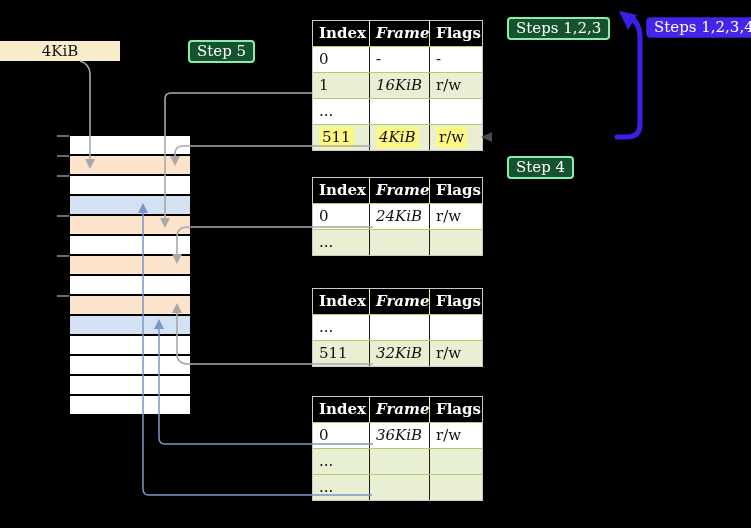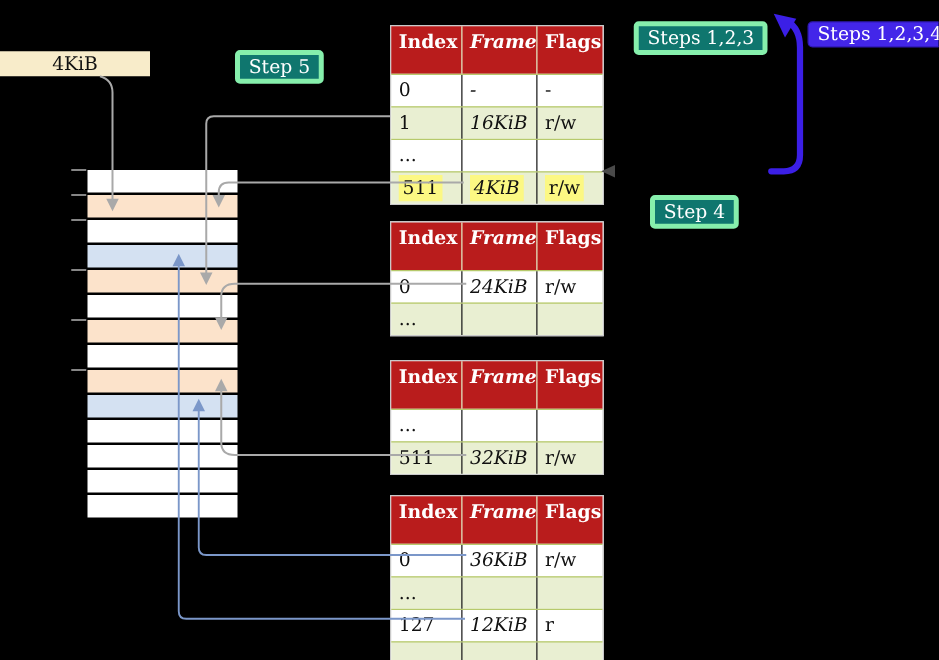--- a/index.html
+++ b/index.html
@@ -7,35 +7,35 @@
           font-family:"DejaVu Serif","Liberation Serif",serif;}
 
   
   .wheat-box{position:absolute;left:0;top:41px;width:120px;height:20px;
              background:#f8ecca;color:#111;text-align:center;
              font-size:15px;line-height:20px;}
 
   
   .badge{position:absolute;height:17px;line-height:17px;padding:1px 7px;
          border-radius:4px;color:#fff;font-size:15px;white-space:nowrap;}
-  .badge.red{background:#0f766e;border:4px solid #86efac;}
+  .badge.red{background:#14532d;border:2px solid #86efac;}
   .badge.blue{background:#4326e9;border:1px solid #3018b5;}
   #step0{left:188px;top:40px;}
   #steps123{left:507px;top:17px;}
   #steps1234{left:646px;top:17px;}
-  #step4{left:520px;top:156px;}
+  #step4{left:507px;top:156px;}
 
   
   .strip{position:absolute;left:70px;top:136px;width:120px;}
   .strip-row{height:18px;margin-bottom:2px;}
 
   
   .ptable{position:absolute;left:312px;width:169px;border:1px solid #c9c9c9;
           background:#fff;font-size:15px;}
-  .thead{display:flex;background:#b91c1c;color:#fff;font-weight:bold;height:38px;line-height:25px;}
+  .thead{display:flex;background:#000000;color:#fff;font-weight:bold;height:25px;line-height:25px;}
   .thead .c{border-right:1px solid #e3ecc4;}
   .thead .c:last-child{border-right:none;}
   .trow{display:flex;height:25px;line-height:25px;border-top:1px solid #b6c96b;color:#111;}
   .trow .c{border-right:1px solid #1d1d1d;}
   .trow .c:last-child{border-right:none;}
   .c{padding-left:6px;box-sizing:border-box;overflow:hidden;}
   .c0{width:57px;}.c1{width:60px;font-style:italic;}.c2{width:52px;}
   .shaded{background:#e9efd2;}
   .hl{background:#fcf883;padding:0 3px;display:inline-block;line-height:21px;margin-top:2px;}
 
@@ -142,25 +142,20 @@
       <div class="trow">
         <div class="c c0">0</div>
         <div class="c c1">36KiB</div>
         <div class="c c2">r/w</div>
       </div>
       <div class="trow shaded">
         <div class="c c0">...</div>
         <div class="c c1"></div>
         <div class="c c2"></div>
       </div>
-      <div class="trow">
-        <div class="c c0">127</div>
-        <div class="c c1">12KiB</div>
-        <div class="c c2">r</div>
-      </div>
       <div class="trow shaded">
         <div class="c c0">...</div>
         <div class="c c1"></div>
         <div class="c c2"></div>
       </div>
     </div>
 
   <svg class="overlay" width="751" height="528" viewBox="0 0 751 528">
 
     <g stroke="#8f8f8f" stroke-width="1.5">

